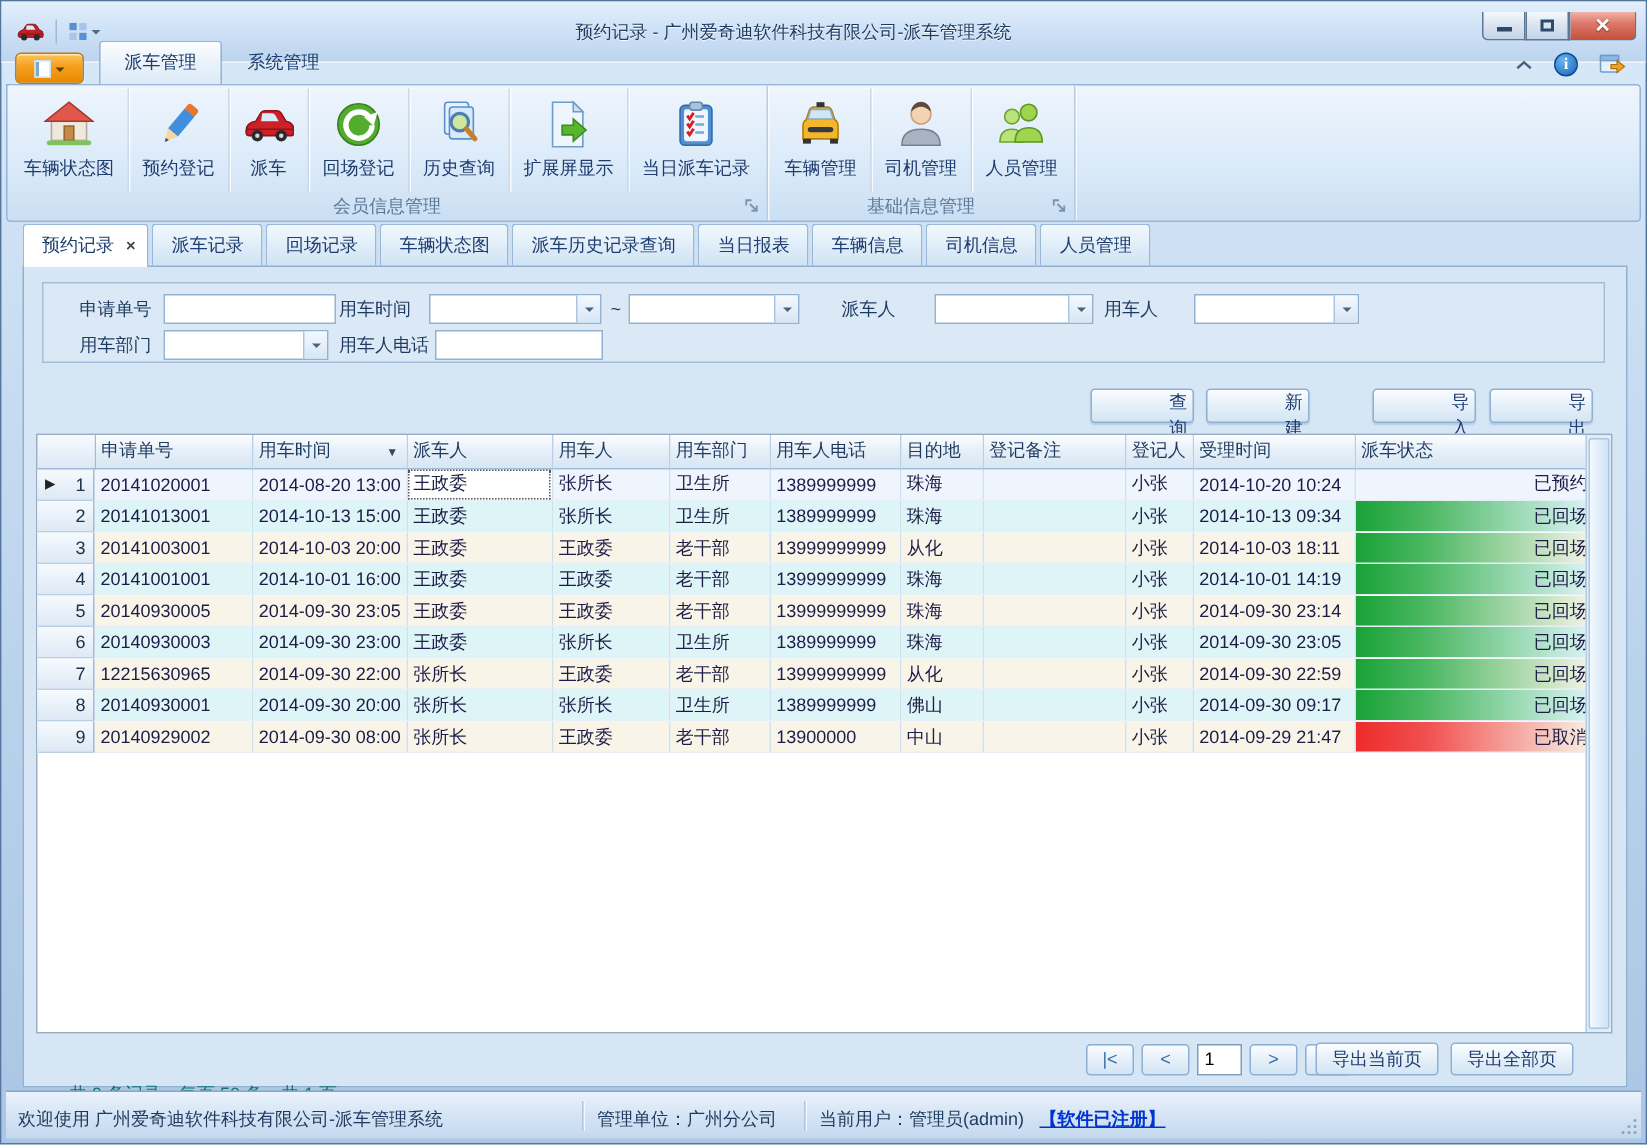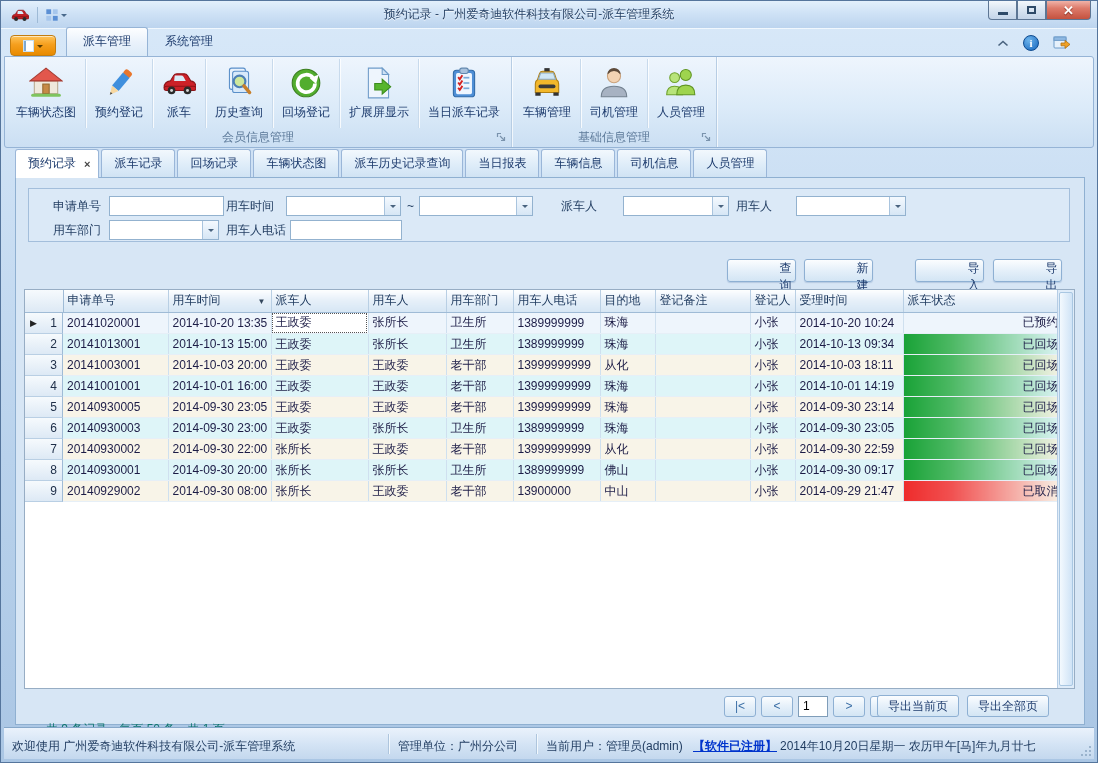--- a/index.html
+++ b/index.html
@@ -3,39 +3,39 @@
 <meta charset="utf-8">
 <style>
   * { margin:0; padding:0; box-sizing:border-box; }
   html,body { width:1098px; height:763px; overflow:hidden; }
   body { font-family:"Liberation Sans","DejaVu Sans",sans-serif; font-size:12px; color:#1e3a5f; }
 
   .window { position:absolute; inset:0; background:linear-gradient(#d9e9f9,#b9d2ec 60%,#aac6e4);
             border:1px solid #55759c; }
 
   
-  .titlebar { position:absolute; top:0; left:0; right:0; height:28px; display:flex; align-items:center;
+  .titlebar { position:absolute; top:0; left:0; right:0; height:41px; display:flex; align-items:center;
               padding:0 6px; background:linear-gradient(#e3f0fc,#cfe2f6 45%,#bcd4ee); border-bottom:1px solid rgba(255,255,255,.5); }
   .app-ico { width:18px; height:16px; margin:0 4px; }
   .qat-sep { width:1px; height:16px; background:#9ebad6; margin:0 4px; }
   .qat-btn { display:flex; align-items:center; gap:2px; border:none; background:transparent; padding:2px 3px; cursor:default; }
   .dn-arrow { width:0; height:0; border:3px solid transparent; border-top-color:#4a6a8c; margin-top:4px; }
   .title-text { flex:1; text-align:center; color:#1e3a5f; text-shadow:0 1px 0 rgba(255,255,255,.8); }
   .winctl { display:flex; margin-top:-8px; }
   .winctl button { width:29px; height:19px; border:1px solid #5d7694; border-top:none; display:flex; align-items:center;
                    justify-content:center; background:linear-gradient(#f4f8fc,#dbe6f2 45%,#c3d4e8); cursor:default; }
   .winctl .b-min { border-radius:0 0 0 4px; }
   .winctl .b-close { width:45px; border-radius:0 0 4px 0;
                      background:linear-gradient(#f0b3a8,#dd7b6b 40%,#c4523f); }
   .g-min { width:10px; height:3px; background:#2e4a68; margin-top:6px; }
   .g-max { width:9px; height:8px; border:2px solid #2e4a68; background:transparent; }
   .g-close { color:#fff; font-weight:bold; font-size:13px; text-shadow:0 1px 1px #7c2a1c; }
 
   
-  .tabrow { position:absolute; top:28px; left:3px; right:16px; height:27px; display:flex; align-items:flex-end; }
+  .tabrow { position:absolute; top:28px; left:3px; right:3px; height:27px; display:flex; align-items:flex-end; }
   .appbtn { width:46px; height:21px; margin:0 10px 0 6px; border-radius:4px; border:1px solid #c27d12;
             background:linear-gradient(#ffc459,#f59f1e 45%,#e88a00); display:flex; align-items:center;
             justify-content:center; gap:3px; cursor:default; box-shadow:inset 0 1px 0 rgba(255,255,255,.6); }
   .appbtn .pg { width:11px; height:12px; background:#fff; border:1px solid #8a6; border-color:#c9e0f2;
                 box-shadow:inset 2px 0 0 #7fa8d0; }
   .appbtn .dn-arrow { border-top-color:#5a3c00; }
   .rtab { padding:5px 16px 6px; color:#1e3c6e; border:1px solid transparent; border-bottom:none; cursor:default; }
   .rtab.active { background:linear-gradient(#fdfeff,#eaf2fb 50%,#dcebf8); border-color:#96b4d6;
                  border-radius:3px 3px 0 0; }
   .tabrow-right { margin-left:auto; display:flex; align-items:center; gap:14px; padding:0 10px 5px; }
@@ -213,34 +213,34 @@
             <circle cx="9" cy="20" r="3.6" fill="#2b2b2b"></circle>
               <circle cx="24" cy="20" r="3.6" fill="#2b2b2b"></circle>
             <circle cx="9" cy="20" r="1.4" fill="#d5d5d5"></circle>
               <circle cx="24" cy="20" r="1.4" fill="#d5d5d5"></circle>
             <path d="M12 6 h6 q1.6 0 2.4 1.4 l2 3.6 h-11 z" fill="#d8ecf8"></path>
           </svg>
           <span>派车</span>
         </button>
         <button class="rbtn">
           <svg viewBox="0 0 32 32">
+            <circle cx="16" cy="16" r="13" fill="#52ad2e" stroke="#3a7d1e"></circle>
+            <path d="M22.5 11 a8.2 8.2 0 1 0 2 5.5" fill="none" stroke="#fff" stroke-width="3.4"></path>
+            <polygon points="19.5,11.5 28,8 25.5,17" fill="#fff"></polygon>
+          </svg>
+          <span>回场登记</span>
+        </button>
+        <button class="rbtn">
+          <svg viewBox="0 0 32 32">
             <rect x="7" y="2" width="15" height="20" rx="2" fill="#e9f2fc" stroke="#5a8fc9"></rect>
             <rect x="10" y="5" width="15" height="20" rx="2" fill="#d8e9fa" stroke="#5a8fc9"></rect>
             <circle cx="16.5" cy="14.5" r="5.5" fill="#cde79c" stroke="#4d7fb5" stroke-width="2"></circle>
             <line x1="20.7" y1="18.7" x2="26" y2="25" stroke="#c77f2a" stroke-width="3.2" stroke-linecap="round"></line>
           </svg>
           <span>历史查询</span>
-        </button>
-        <button class="rbtn">
-          <svg viewBox="0 0 32 32">
-            <circle cx="16" cy="16" r="13" fill="#52ad2e" stroke="#3a7d1e"></circle>
-            <path d="M22.5 11 a8.2 8.2 0 1 0 2 5.5" fill="none" stroke="#fff" stroke-width="3.4"></path>
-            <polygon points="19.5,11.5 28,8 25.5,17" fill="#fff"></polygon>
-          </svg>
-          <span>回场登记</span>
         </button>
         <button class="rbtn">
           <svg viewBox="0 0 32 32">
             <path d="M6 2 h13 l6 6 v22 h-19 z" fill="#eef5fd" stroke="#6f9cc9"></path>
             <path d="M19 2 l6 6 h-6 z" fill="#cfe2f4" stroke="#6f9cc9"></path>
             <path d="M12 16.5 h7 v-4 l8 7 -8 7 v-4 h-7 z" fill="#57b52e" stroke="#3c8c1d"></path>
           </svg>
           <span>扩展屏显示</span>
         </button>
         <button class="rbtn">
@@ -390,21 +390,21 @@
             <th>派车状态</th>
           </tr>
         </thead>
         <tbody>
             <tr class="focused">
               <td class="ind">
                 <span class="arr">▶</span>
                 <span>1</span>
               </td>
               <td>20141020001</td>
-              <td>2014-10-20 13:35</td>
+              <td>2014-08-20 13:00</td>
               <td class="focus-cell">王政委</td>
               <td>张所长</td>
               <td>卫生所</td>
               <td>1389999999</td>
               <td>珠海</td>
               <td></td>
               <td>小张</td>
               <td>2014-10-20 10:24</td>
               <td class="status reserved">已预约</td>
             </tr>
@@ -491,21 +491,21 @@
               <td></td>
               <td>小张</td>
               <td>2014-09-30 23:05</td>
               <td class="status returned">已回场</td>
             </tr>
             <tr>
               <td class="ind">
                 <span></span>
                 <span>7</span>
               </td>
-              <td>20140930002</td>
+              <td>12215630965</td>
               <td>2014-09-30 22:00</td>
               <td>张所长</td>
               <td>王政委</td>
               <td>老干部</td>
               <td>13999999999</td>
               <td>从化</td>
               <td></td>
               <td>小张</td>
               <td>2014-09-30 22:59</td>
               <td class="status returned">已回场</td>
@@ -567,21 +567,20 @@
     </div>
   </div>
 
   <div class="statusbar">
     <span class="sb" style="left:8px">欢迎使用 广州爱奇迪软件科技有限公司-派车管理系统</span>
     <span class="sb-sep" style="left:384px"></span>
     <span class="sb" style="left:394px">管理单位：广州分公司</span>
     <span class="sb-sep" style="left:532px"></span>
     <span class="sb" style="left:542px">当前用户：管理员(admin)</span>
     <span class="sb license" style="left:689px">【软件已注册】</span>
-    <span class="sb" style="left:776px">2014年10月20日星期一 农历甲午[马]年九月廿七</span>
     <svg class="grip" width="12" height="12" viewBox="0 0 12 12">
       <circle cx="10" cy="2" r="1" fill="#8aa5c0"></circle>
         <circle cx="10" cy="6" r="1" fill="#8aa5c0"></circle>
       <circle cx="6" cy="6" r="1" fill="#8aa5c0"></circle>
         <circle cx="10" cy="10" r="1" fill="#8aa5c0"></circle>
       <circle cx="6" cy="10" r="1" fill="#8aa5c0"></circle>
         <circle cx="2" cy="10" r="1" fill="#8aa5c0"></circle>
     </svg>
   </div>
 </div>

